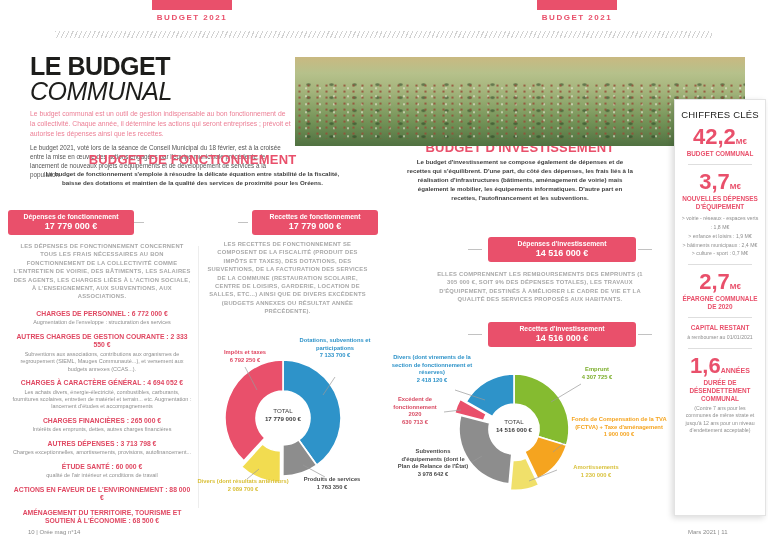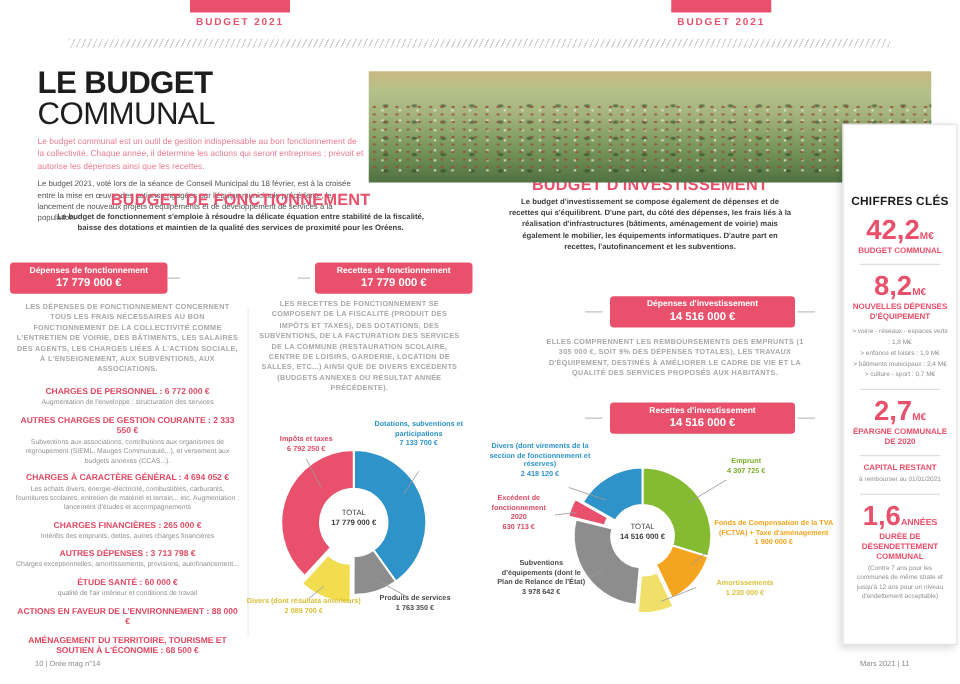--- a/index.html
+++ b/index.html
@@ -6,21 +6,21 @@
   .page{position:relative;width:768px;height:547px;background:#fff;overflow:hidden;
         font-family:"Liberation Sans",sans-serif;color:#3c3c3c;}
   .tab{position:absolute;top:0;height:10px;width:80px;background:#e9506b;}
   .tab-label{position:absolute;top:13px;width:120px;text-align:center;color:#e9506b;
              font-size:8px;font-weight:bold;letter-spacing:1.5px;}
   .hatch{position:absolute;left:55px;top:31px;width:657px;height:7px;
          background:repeating-linear-gradient(115deg,#d2d2d2 0 1px,#ffffff 1px 4px);}
   .title-block{position:absolute;left:30px;top:54px;width:262px;}
   .title-main{font-size:25px;line-height:1;color:#1d1d1b;letter-spacing:-0.5px;}
   .title-main b{font-weight:800;}
-  .title-main span.light{font-weight:300;}
+  .title-main span.light{font-weight:300;font-style:italic;}
   .intro-pink{margin-top:5px;font-size:6.8px;line-height:1.45;color:#ec7f95;}
   .intro-black{margin-top:4px;font-size:6.3px;line-height:1.45;color:#555;}
   .photo{position:absolute;left:295px;top:57px;width:450px;height:89px;z-index:1;
          background:linear-gradient(180deg,#c9b981 0%,#b6c18b 18%,#a4b47c 38%,#8ba469 55%,#709055 75%,#507141 100%);}
   .photo-tex{position:absolute;left:0;right:0;top:28%;bottom:8%;
     background-image:
       radial-gradient(rgba(150,78,56,.85) .8px, rgba(150,78,56,0) 1.8px),
       radial-gradient(rgba(242,236,220,.9) .7px, rgba(242,236,220,0) 1.5px),
       radial-gradient(rgba(38,62,32,.55) 1.5px, rgba(38,62,32,0) 3px);
     background-size:9px 6px,14px 8px,23px 13px;
@@ -42,21 +42,21 @@
   .di-desc{font-size:5.5px;color:#8f8f8f;line-height:1.35;margin-top:1px;}
   .chart{position:absolute;}
   .chart svg{position:absolute;left:0;top:0;}
   .chart-label{position:absolute;text-align:center;font-weight:700;font-size:5.8px;line-height:1.3;}
   .cl-val{display:block;}
   .chart-total{position:absolute;text-align:center;font-size:6.2px;color:#3c3c3c;line-height:1.35;}
   .ct-val{font-weight:700;display:block;}
   .panel{position:absolute;left:674px;top:99px;width:92px;height:417px;background:#fff;
          border:1px solid #e3e3e3;box-shadow:-2px 2px 6px rgba(0,0,0,.15);z-index:5;
          text-align:center;box-sizing:border-box;padding-top:9px;}
-  .panel-title{font-size:9.5px;font-weight:700;color:#1d1d1b;letter-spacing:.2px;margin-top:47px;}
+  .panel-title{font-size:9.5px;font-weight:400;color:#1d1d1b;letter-spacing:.2px;}
   .kf-num{margin-top:6px;font-size:22px;font-weight:800;color:#e9506b;line-height:1;}
   .kf-unit{font-size:8px;font-weight:800;}
   .kf-cap{margin:2px 6px 0;font-size:6.4px;font-weight:700;color:#e9506b;line-height:1.25;}
   .kf-sub{margin:2px 6px 0;font-size:5.2px;color:#8f8f8f;line-height:1.45;}
   .kf-details{margin:3px 6px 0;font-size:5.2px;color:#8f8f8f;line-height:1.7;}
   .kf-div{width:64px;margin:6px auto;border-top:1px solid #dedede;}
   .footer{position:absolute;top:529px;font-size:6px;color:#8a8a8a;}
 </style>
 </head>
 <body>
@@ -236,21 +236,21 @@
     </div>
   </div>
 
   <div class="panel">
     <div class="panel-title">CHIFFRES CLÉS</div>
 
     <div class="kf-num"><span>42,2</span><span class="kf-unit">M€</span></div>
     <div class="kf-cap">BUDGET COMMUNAL</div>
     <div class="kf-div"></div>
 
-    <div class="kf-num"><span>8,2</span><span class="kf-unit">M€</span></div>
+    <div class="kf-num"><span>3,7</span><span class="kf-unit">M€</span></div>
     <div class="kf-cap">NOUVELLES DÉPENSES D'ÉQUIPEMENT</div>
     <div class="kf-details">
       <div>&gt; voirie - réseaux - espaces verts : 1,8 M€</div>
       <div>&gt; enfance et loisirs : 1,9 M€</div>
       <div>&gt; bâtiments municipaux : 2,4 M€</div>
       <div>&gt; culture - sport : 0,7 M€</div>
     </div>
     <div class="kf-div"></div>
 
     <div class="kf-num"><span>2,7</span><span class="kf-unit">M€</span></div>

